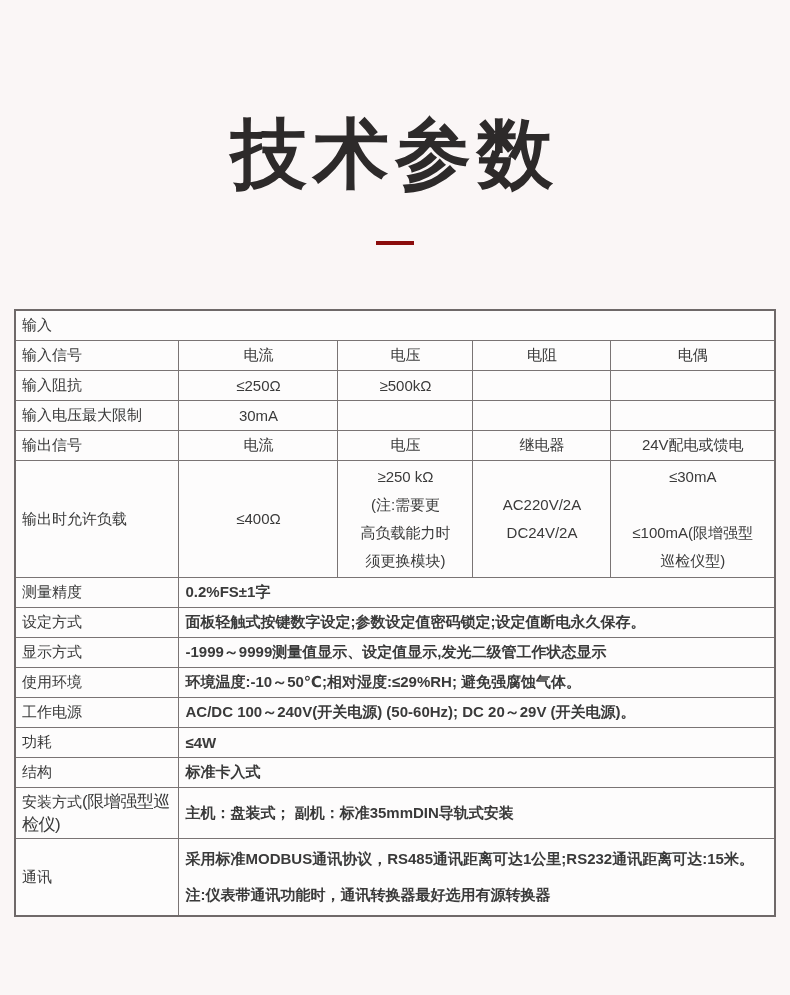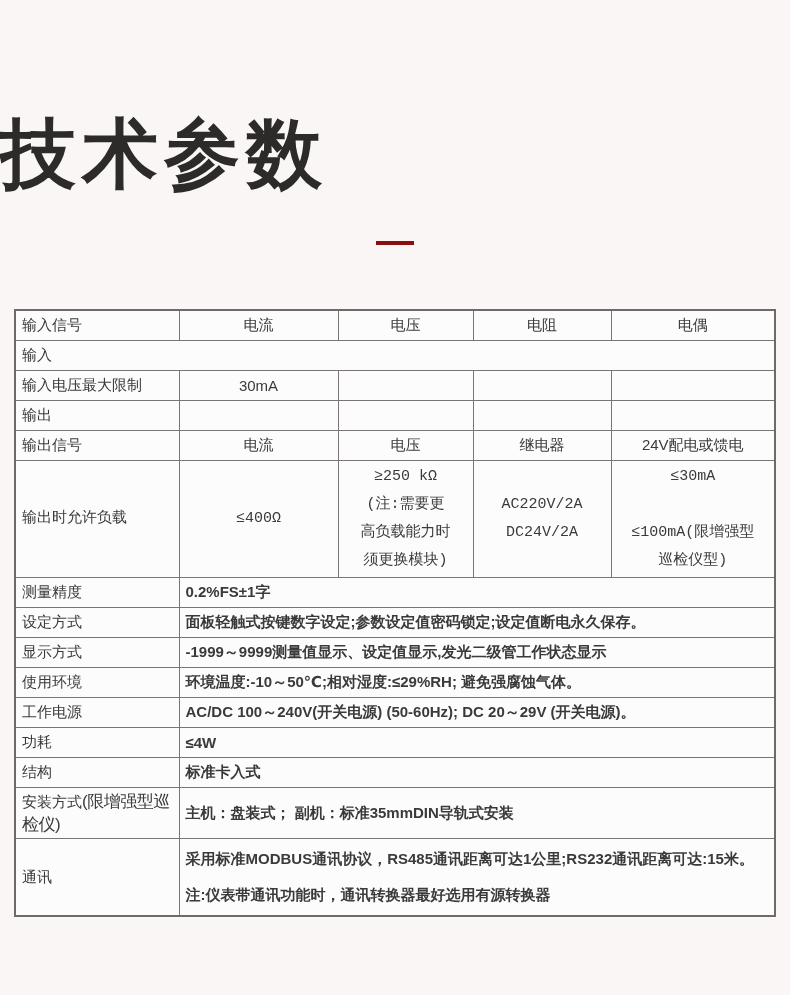--- a/index.html
+++ b/index.html
@@ -6,20 +6,21 @@
   body{
     width:790px;height:995px;
     background:#faf6f6;
     font-family:"Liberation Sans","DejaVu Sans",sans-serif;
     color:#3a3a3a;
     overflow:hidden;
   }
   .page-title{
     margin:0;
     padding-top:108px;
+    text-align:center;
     font-size:76px;
     line-height:1.2;
     font-weight:900;
     letter-spacing:6px;
     color:#2d2a2a;
   }
   .title-dash{
     width:38px;height:4px;
     margin:42px auto 0;
     background:#8b0d0d;
@@ -45,21 +46,21 @@
   col.c3{width:135px;}
   col.c4{width:138px;}
   col.c5{width:164px;}
   td.center{text-align:center;}
   td.pre{
     white-space:pre-line;
     line-height:28px;
     vertical-align:top;
     padding-top:2px;
   }
-  tr.tall td{height:108px;font-family:Liberation Mono, monospace;}
+  tr.tall td{height:108px;}
   tr.comm td{height:54px;}
   tr.comm td.val{white-space:pre-line;line-height:36px;}
   td.label{padding-left:7px;}
   td.val{padding-left:8px;font-weight:bold;}
   .small-suffix{font-size:17px;letter-spacing:-0.5px;}
 </style>
 </head>
 <body>
 
 <h1 class="page-title">技术参数</h1>
@@ -69,39 +70,39 @@
   <colgroup>
       <col class="c1">
       <col class="c2">
       <col class="c3">
       <col class="c4">
       <col class="c5">
     </colgroup>
 
   <tbody>
       <tr>
+    <td colspan="5" class="label">输入</td>
+  </tr>
+  <tr>
     <td class="label">输入信号</td>
     <td class="center">电流</td>
     <td class="center">电压</td>
     <td class="center">电阻</td>
     <td class="center">电偶</td>
   </tr>
   <tr>
-    <td colspan="5" class="label">输入</td>
+    <td class="label">输入阻抗</td>
+    <td class="center">≤250Ω</td>
+    <td class="center">≥500kΩ</td>
+    <td class="center"></td>
+    <td class="center"></td>
   </tr>
   <tr>
     <td class="label">输入电压最大限制</td>
     <td class="center">30mA</td>
-    <td class="center"></td>
-    <td class="center"></td>
-    <td class="center"></td>
-  </tr>
-  <tr>
-    <td class="label">输出</td>
-    <td class="center"></td>
     <td class="center"></td>
     <td class="center"></td>
     <td class="center"></td>
   </tr>
   <tr>
     <td class="label">输出信号</td>
     <td class="center">电流</td>
     <td class="center">电压</td>
     <td class="center">继电器</td>
     <td class="center">24V配电或馈电</td>

